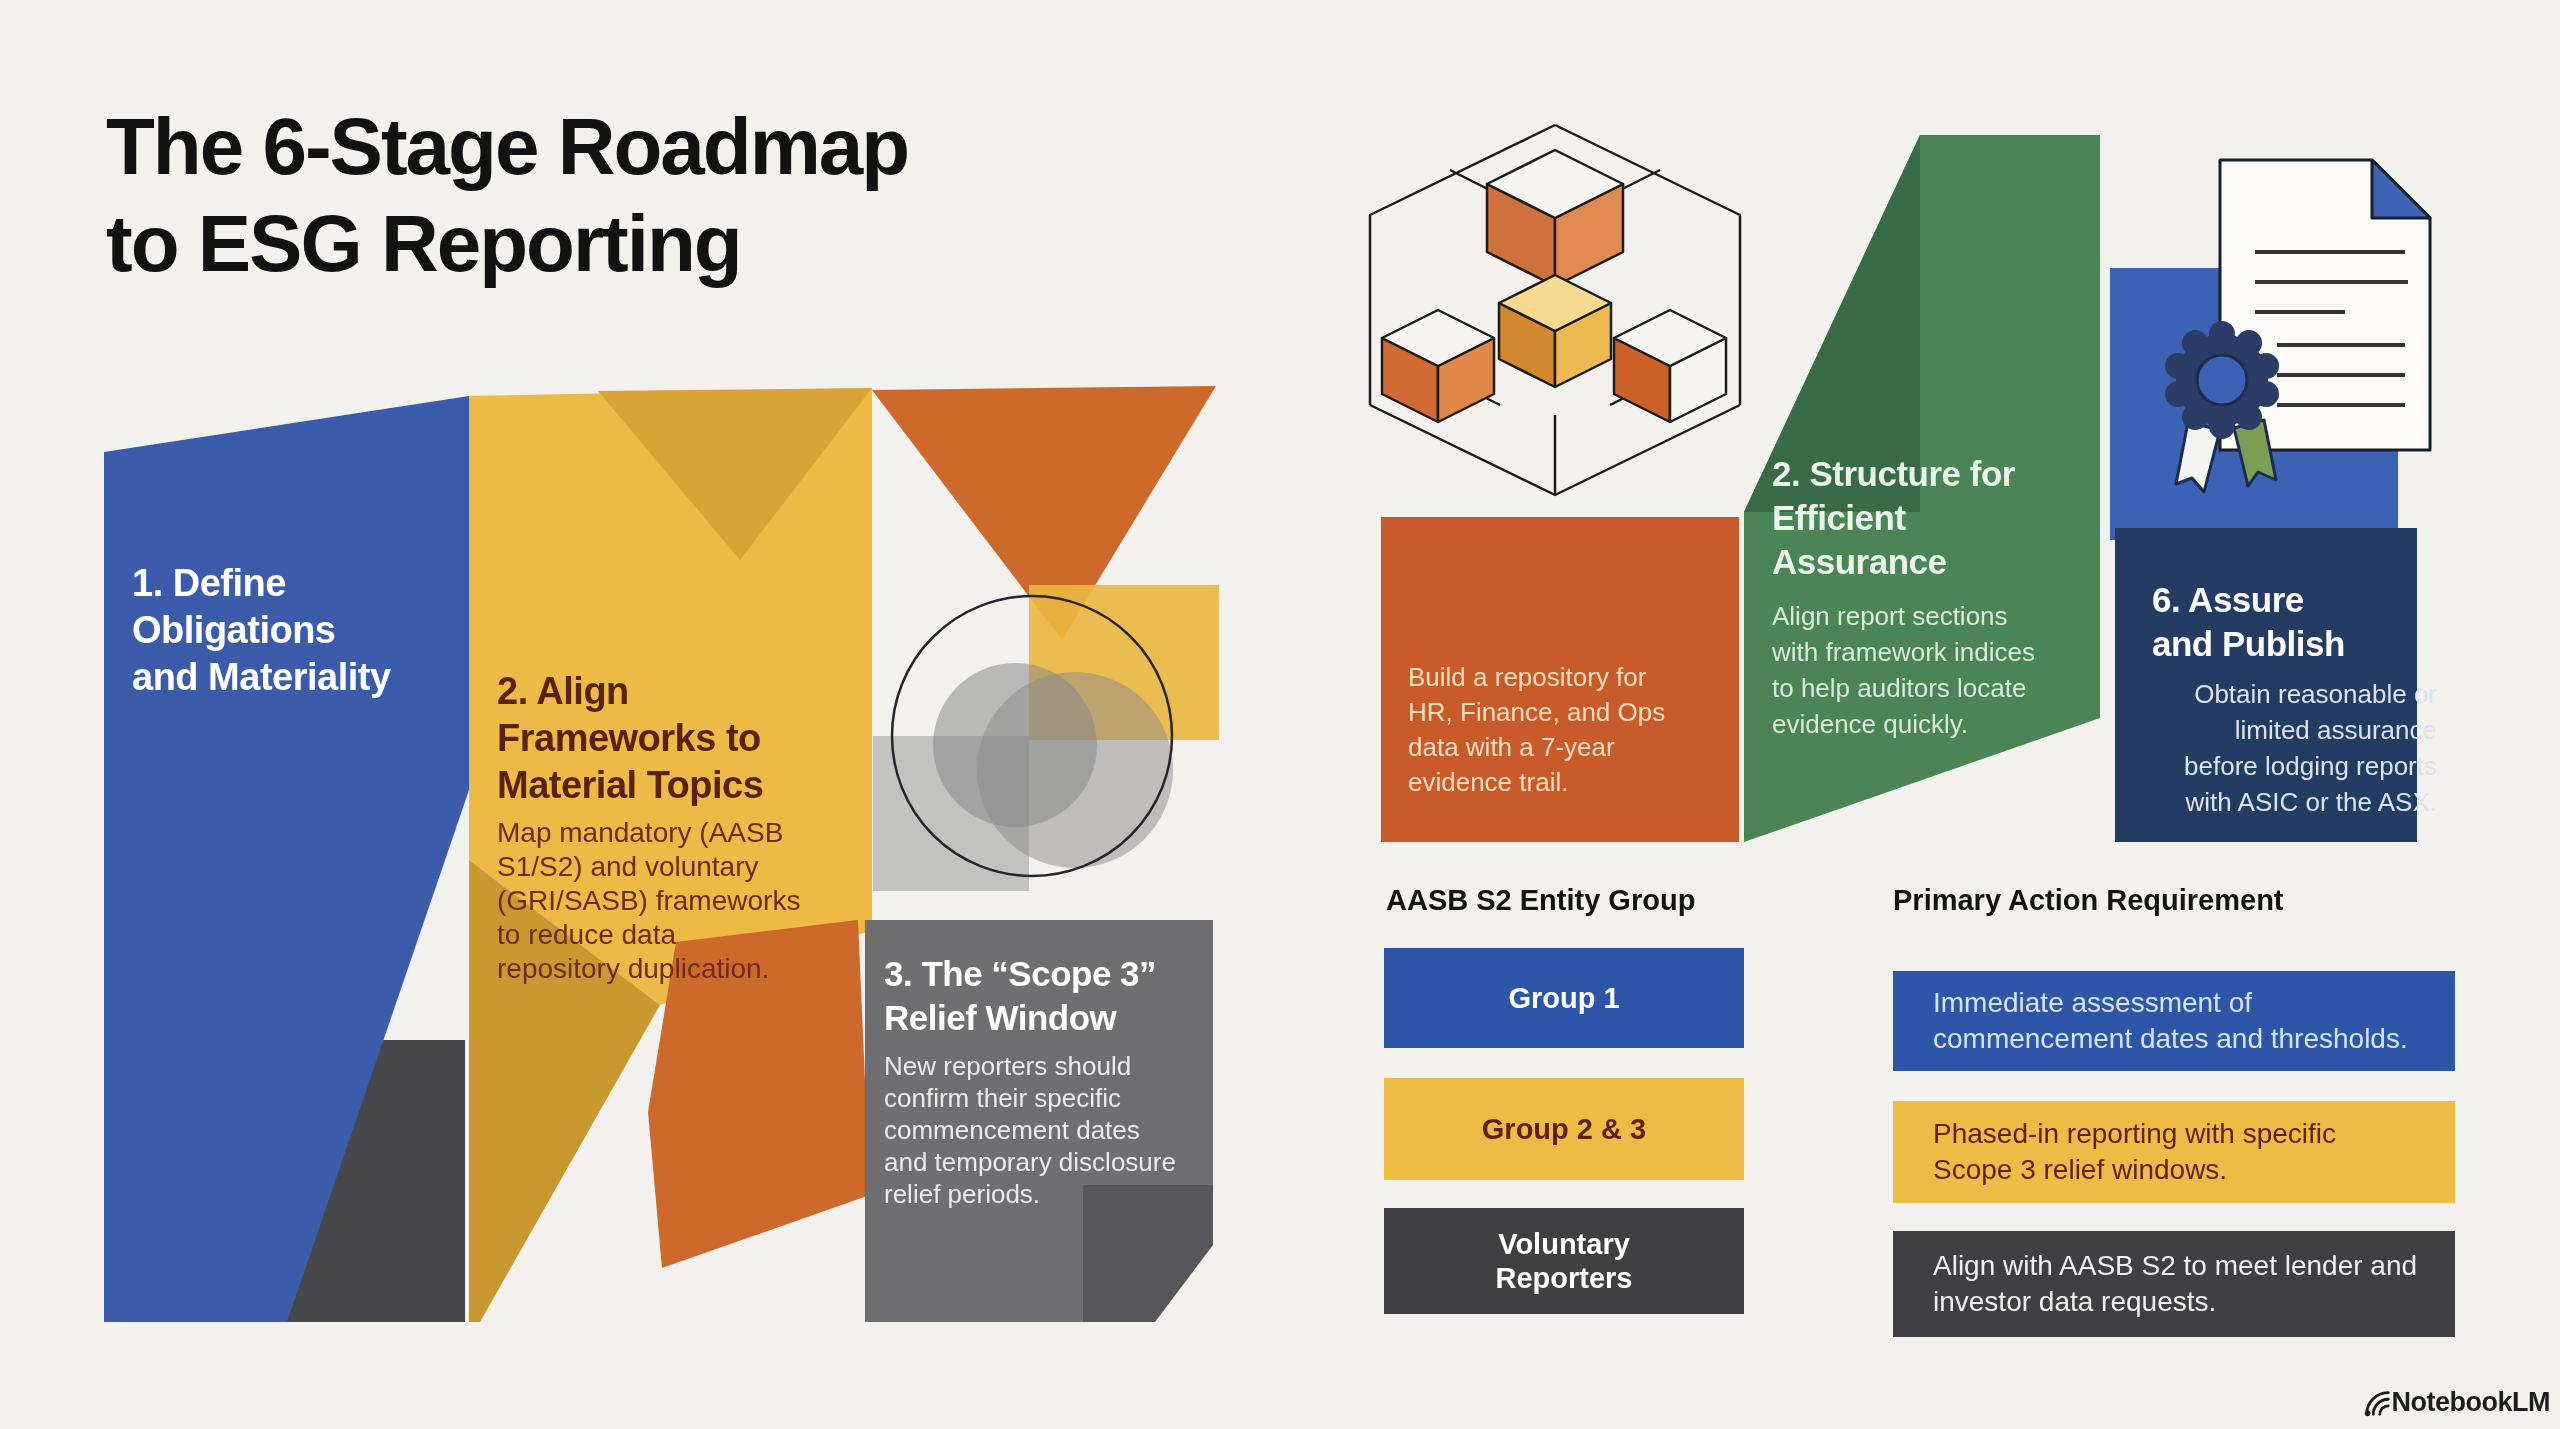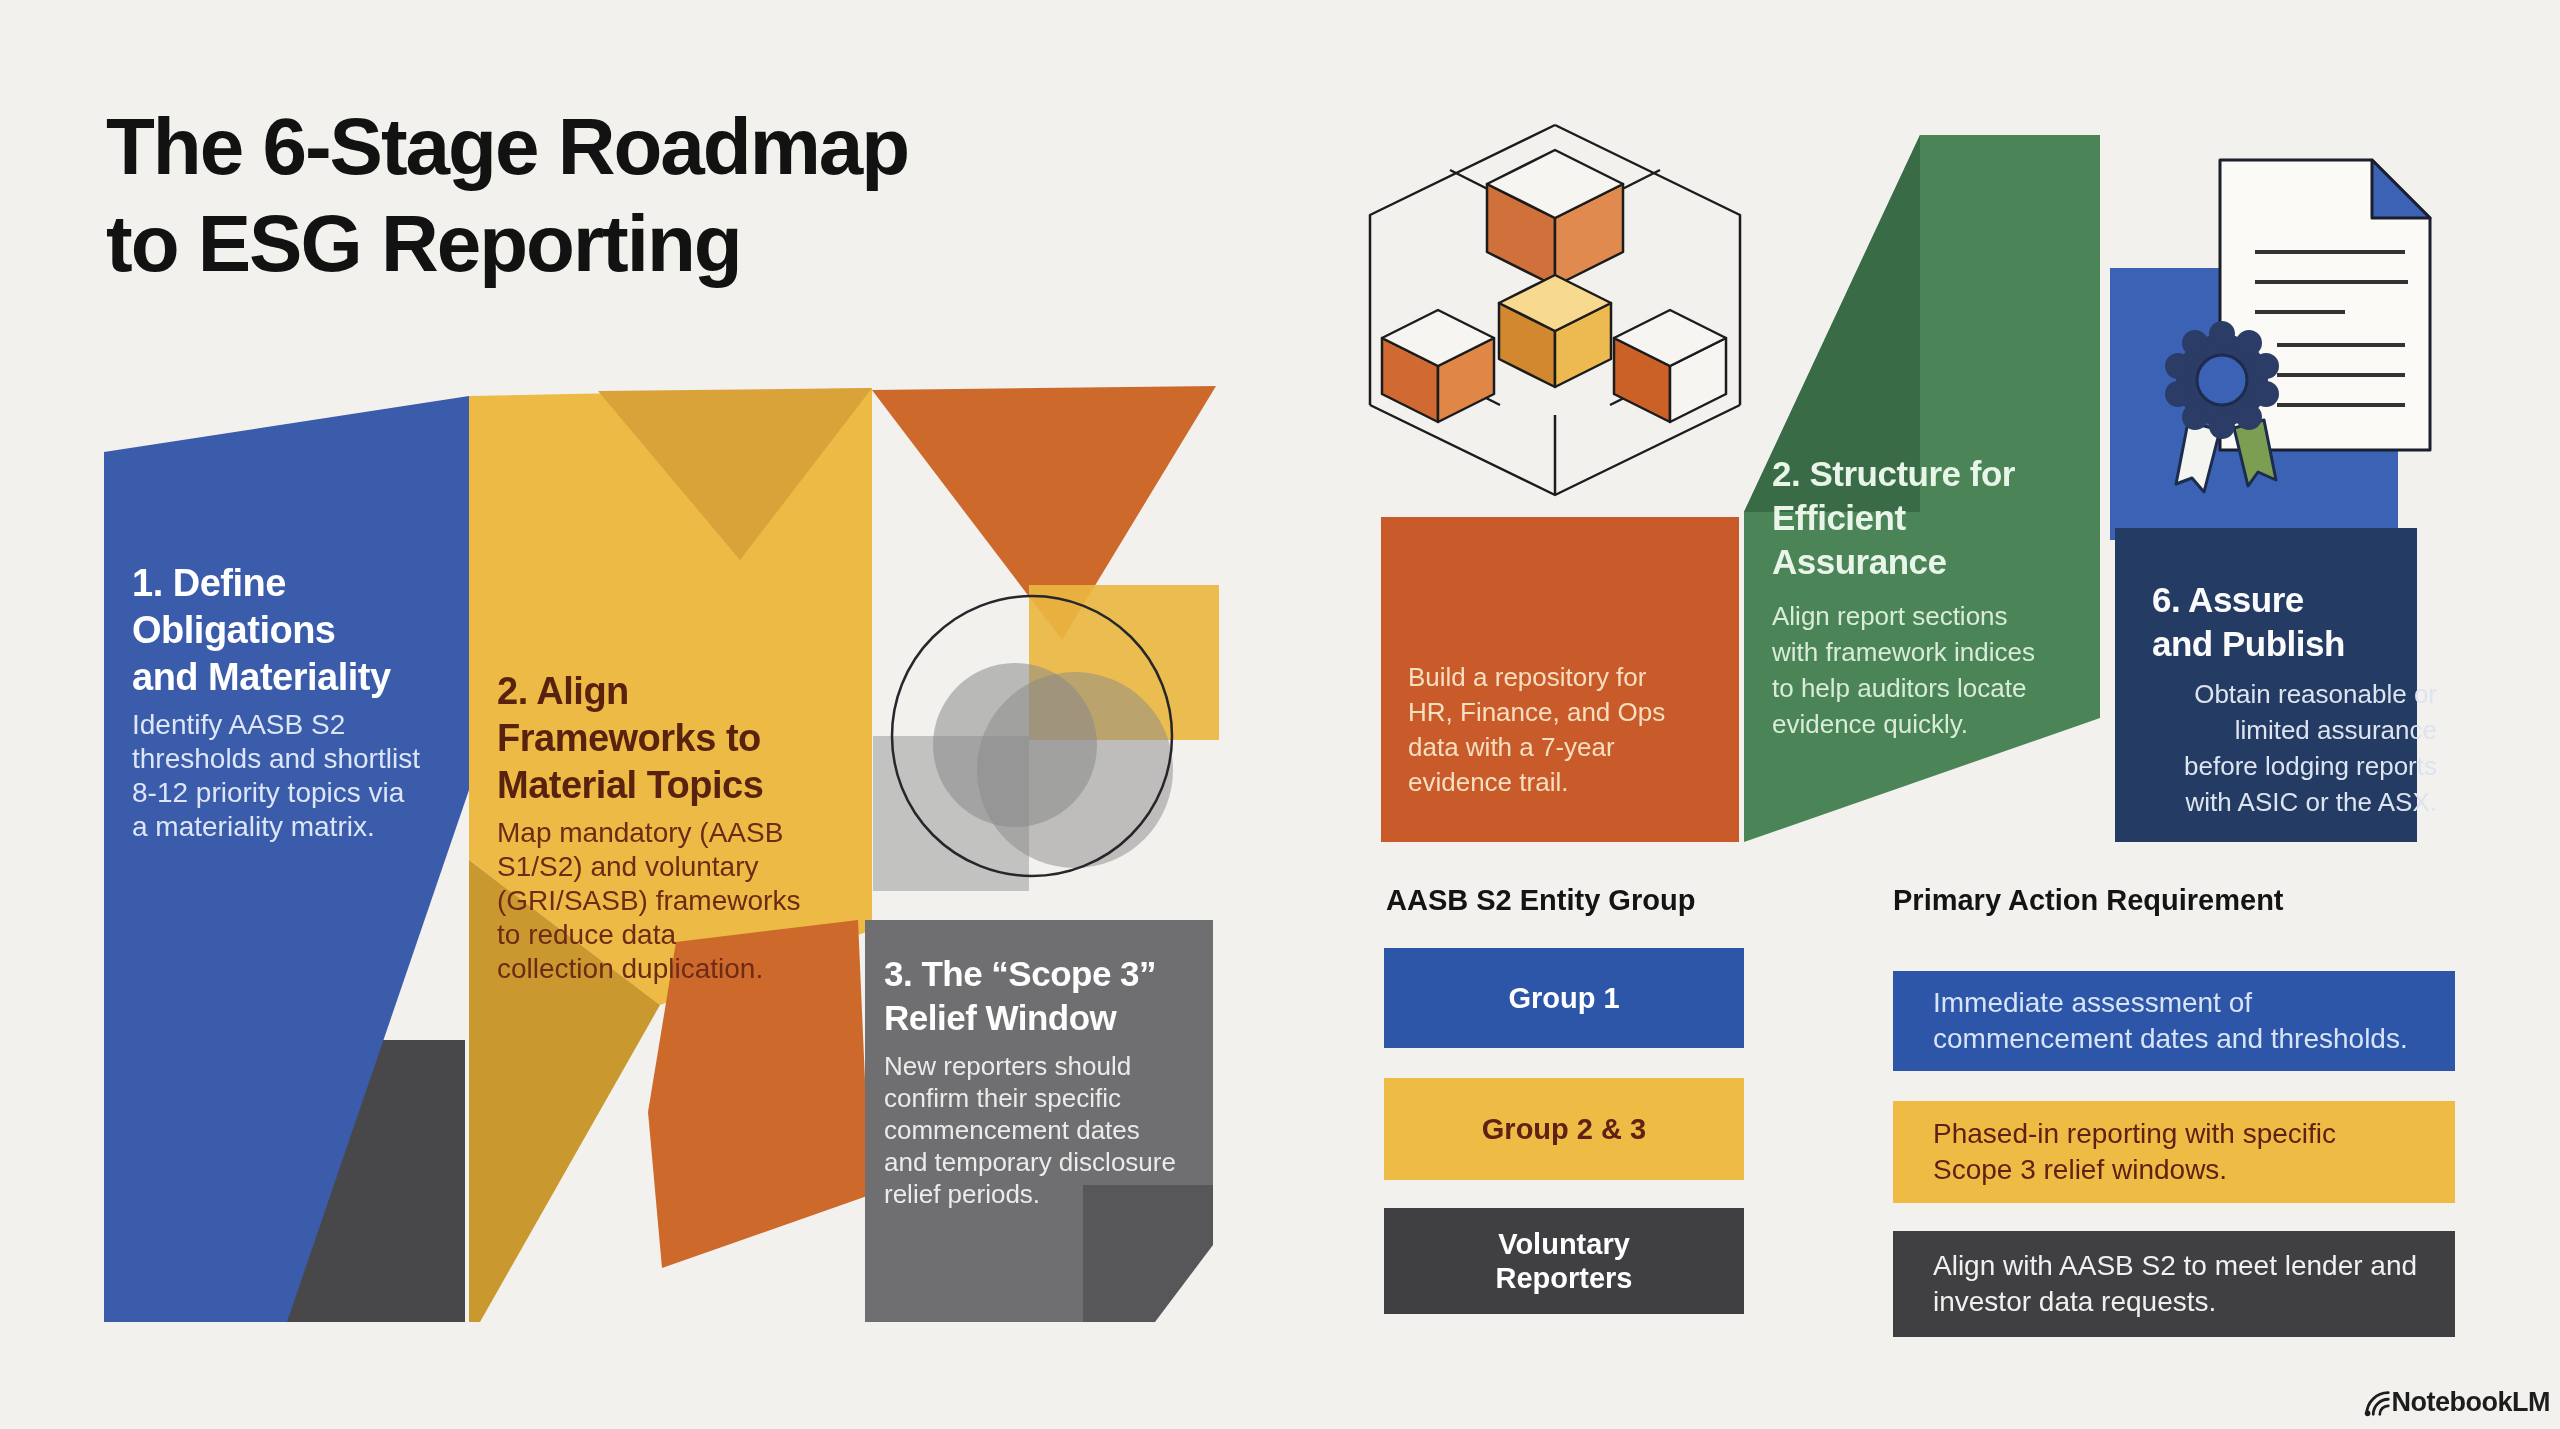--- a/index.html
+++ b/index.html
@@ -173,33 +173,29 @@
       </g>
     </g>
   </svg>
 
   <div class="abs title pre">The 6-Stage Roadmap
 to ESG Reporting</div>
 
   <div class="abs s1h stage-heading pre">1. Define
 Obligations
 and Materiality</div>
-  <div class="abs s1b stage-body pre">Identify AASB S2
-thresholds and shortlist
-8-12 priority topics via
-a materiality matrix.</div>
 
   <div class="abs s2h stage-heading pre">2. Align
 Frameworks to
 Material Topics</div>
   <div class="abs s2b stage-body pre">Map mandatory (AASB
 S1/S2) and voluntary
 (GRI/SASB) frameworks
 to reduce data
-collection duplication.</div>
+repository duplication.</div>
 
   <div class="abs s3h stage-heading pre">3. The “Scope 3”
 Relief Window</div>
   <div class="abs s3b stage-body pre">New reporters should
 confirm their specific
 commencement dates
 and temporary disclosure
 relief periods.</div>
 
   <div class="abs s4b stage-body pre">Build a repository for

